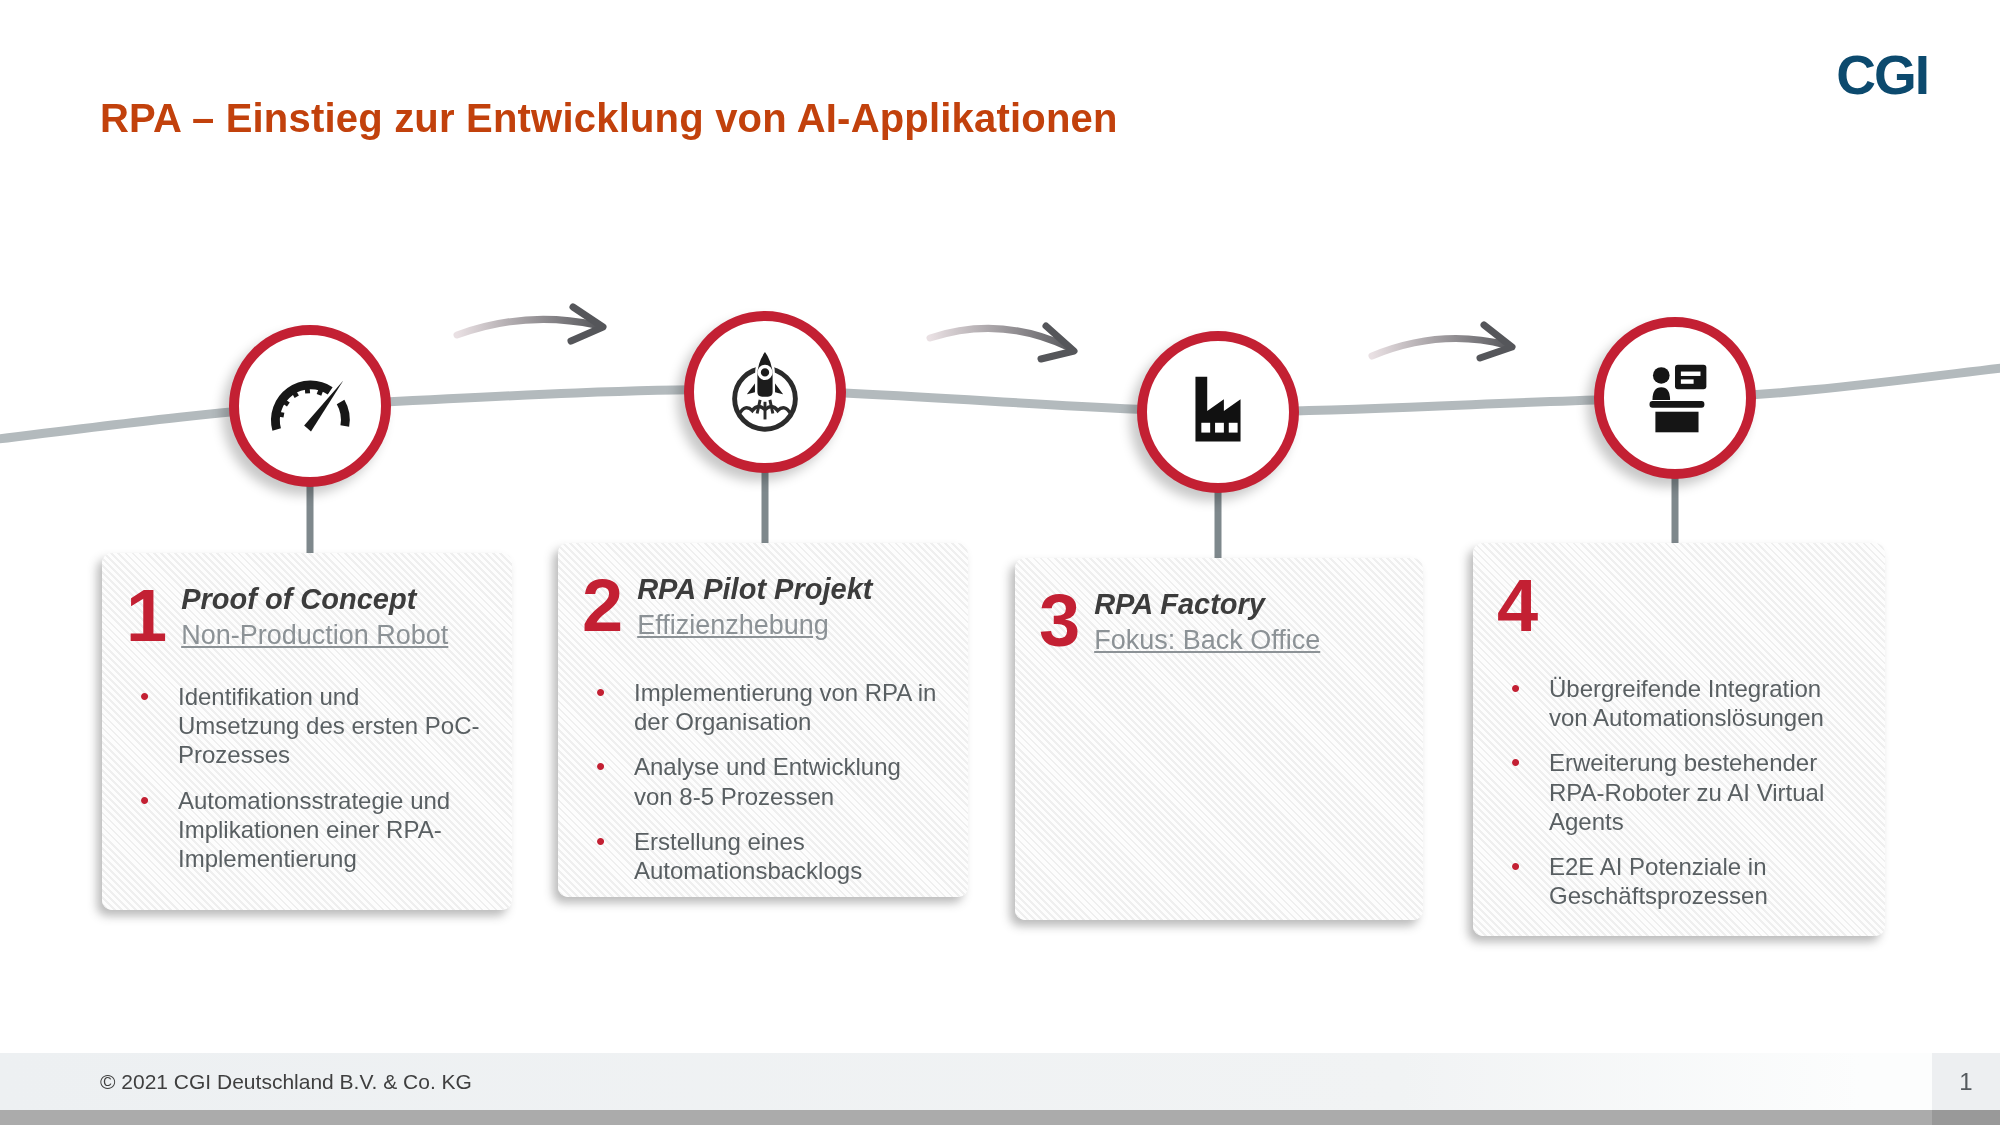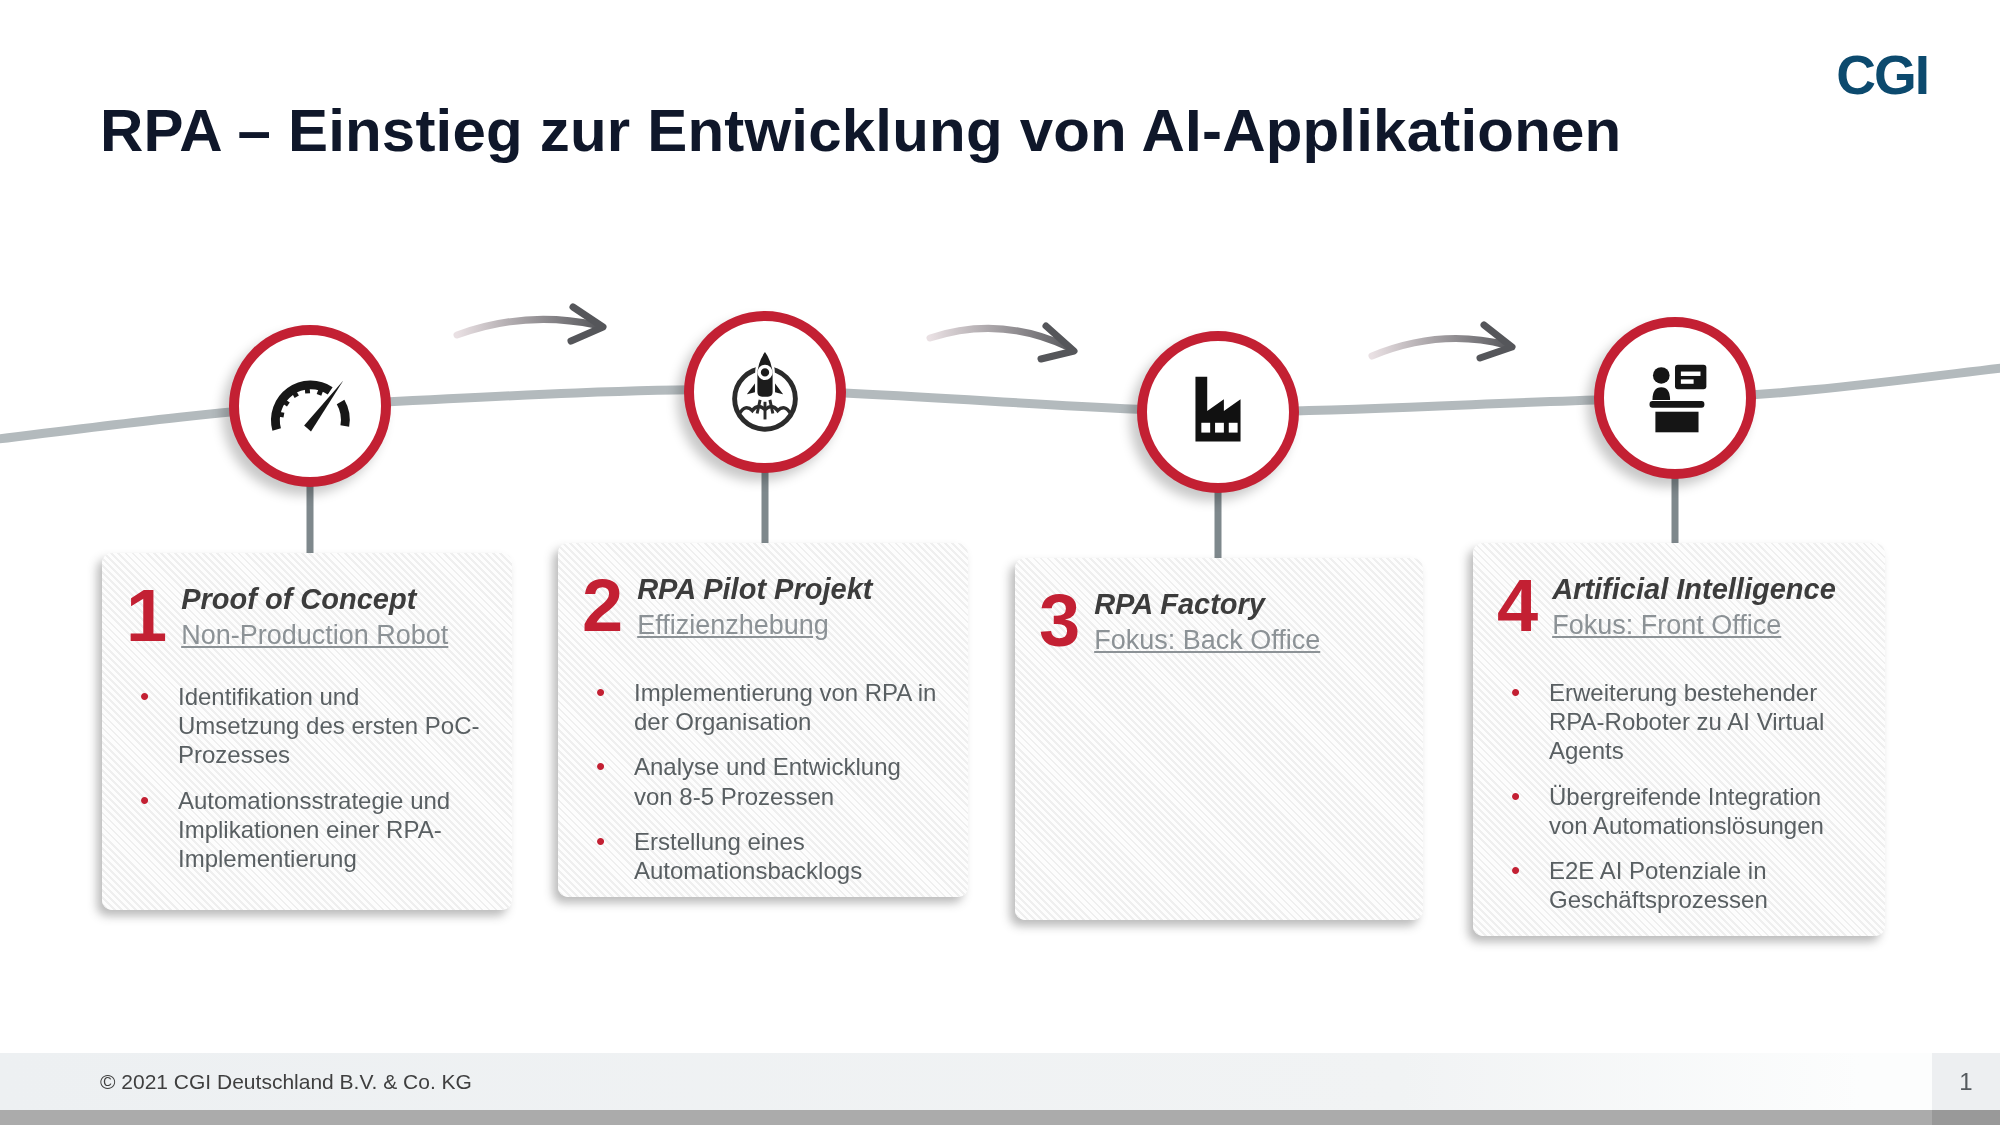--- a/index.html
+++ b/index.html
@@ -3,21 +3,21 @@
 <meta charset="utf-8">
 <style>
   html,body{margin:0;padding:0;}
   body{
     width:2000px;height:1125px;position:relative;overflow:hidden;
     background:#ffffff;font-family:"Liberation Sans", sans-serif;
   }
   
   .page-title{
     position:absolute;left:100px;top:96px;
-    font-size:60px;font-weight:bold;color:#0f172a;letter-spacing:.2px;
+    font-size:40px;font-weight:bold;color:#c2410c;letter-spacing:.2px;
   }
   .cgi-logo{
     position:absolute;right:72px;top:48px;
     font-size:55px;font-weight:800;color:#0c4a6e;letter-spacing:-2px;line-height:1;
   }
   
   .overlay{position:absolute;left:0;top:0;z-index:1;}
   
   .step-circle{
     position:absolute;width:142px;height:142px;border-radius:50%;
@@ -197,28 +197,24 @@
     <div>
       <div class="step-title">RPA Factory</div>
       <div class="step-subtitle">Fokus: Back Office</div>
     </div>
   </div>
 </div>
 
 <div class="card" style="left:1473px;top:543px;width:412px;height:393px;">
   <div class="card-header">
     <div class="step-number">4</div>
-    <div>
-      <div class="step-title">Artificial Intelligence</div>
-      <div class="step-subtitle">Fokus: Front Office</div>
-    </div>
   </div>
   <ul class="card-bullets">
+    <li>Übergreifende Integration von Automationslösungen</li>
     <li>Erweiterung bestehender RPA-Roboter zu AI Virtual Agents</li>
-    <li>Übergreifende Integration von Automationslösungen</li>
     <li>E2E AI Potenziale in Geschäftsprozessen</li>
   </ul>
 </div>
 
 <div class="footer-bar">
   <div class="copyright">© 2021 CGI Deutschland  B.V. &amp; Co. KG</div>
 </div>
 <div class="page-number-box">1</div>
 <div class="bottom-strip"></div>
 <div class="bottom-strip-right"></div>

